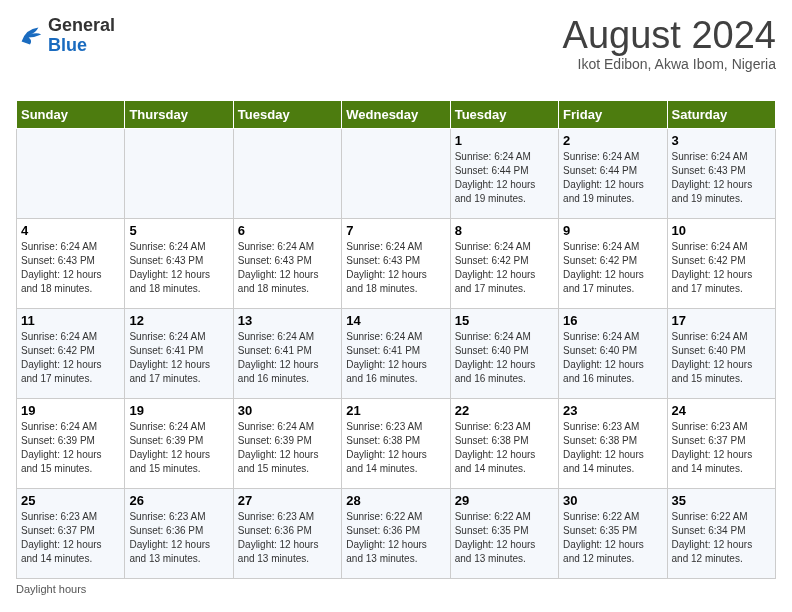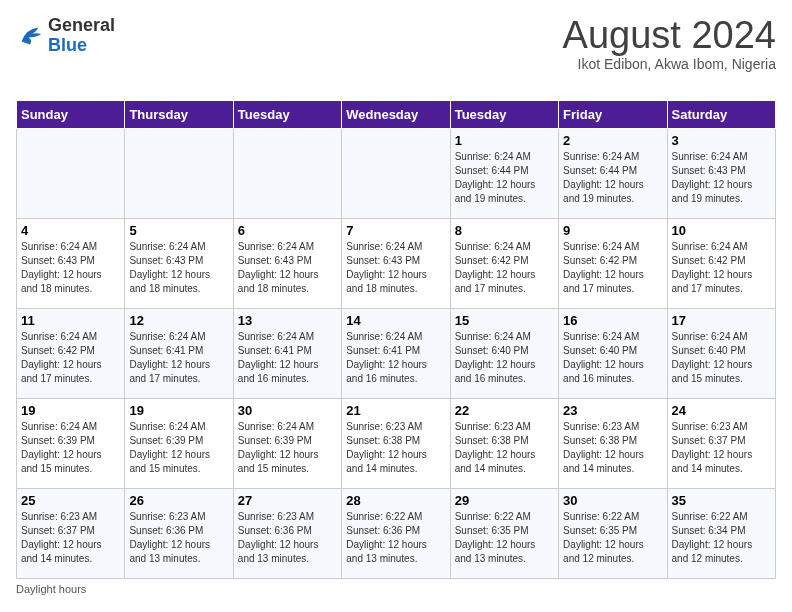--- a/index.html
+++ b/index.html
@@ -45,21 +45,21 @@
       font-size: 14px;
       color: #555;
       margin-top: 2px;
     }
     table {
       width: 100%;
       border-collapse: collapse;
       font-size: 11px;
     }
     thead tr th {
-      background-color: #4c1d95;
+      background-color: #4d7c0f;
       color: #fff;
       padding: 6px 4px;
       text-align: left;
       font-size: 13px;
       font-weight: bold;
       border: 1px solid #fff;
     }
     tbody tr td {
       border: 1px solid #ccc;
       vertical-align: top;

